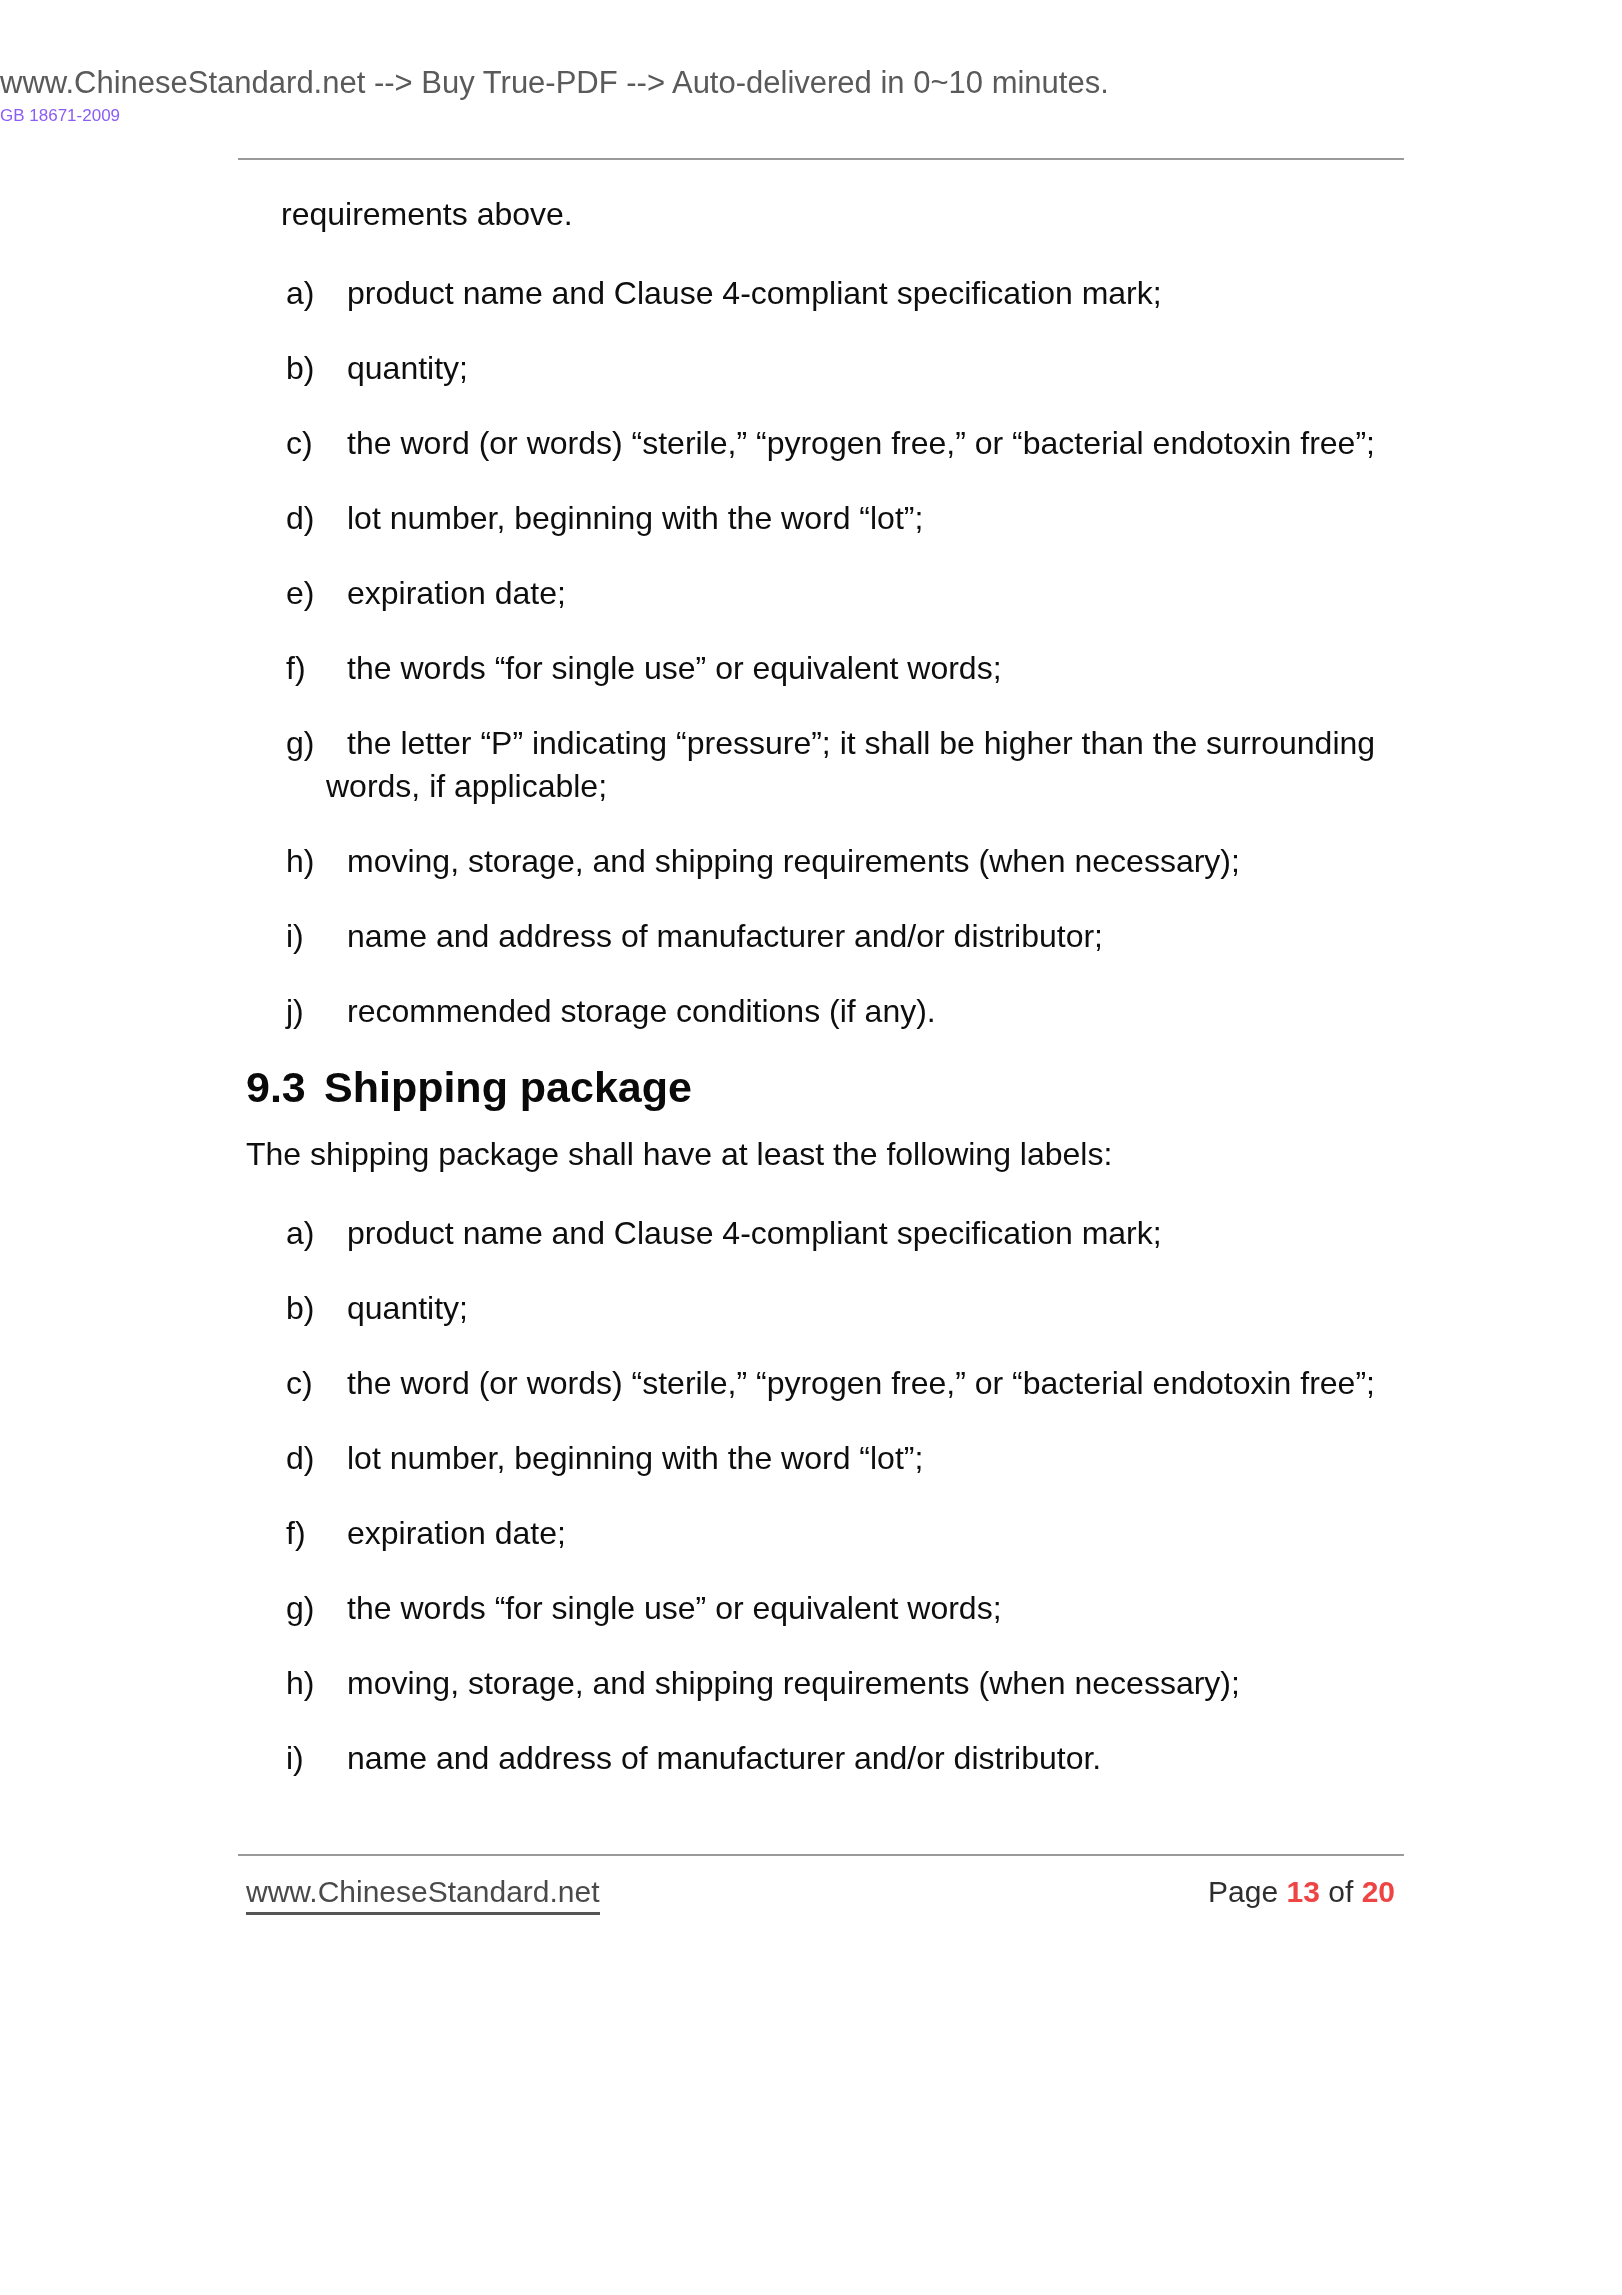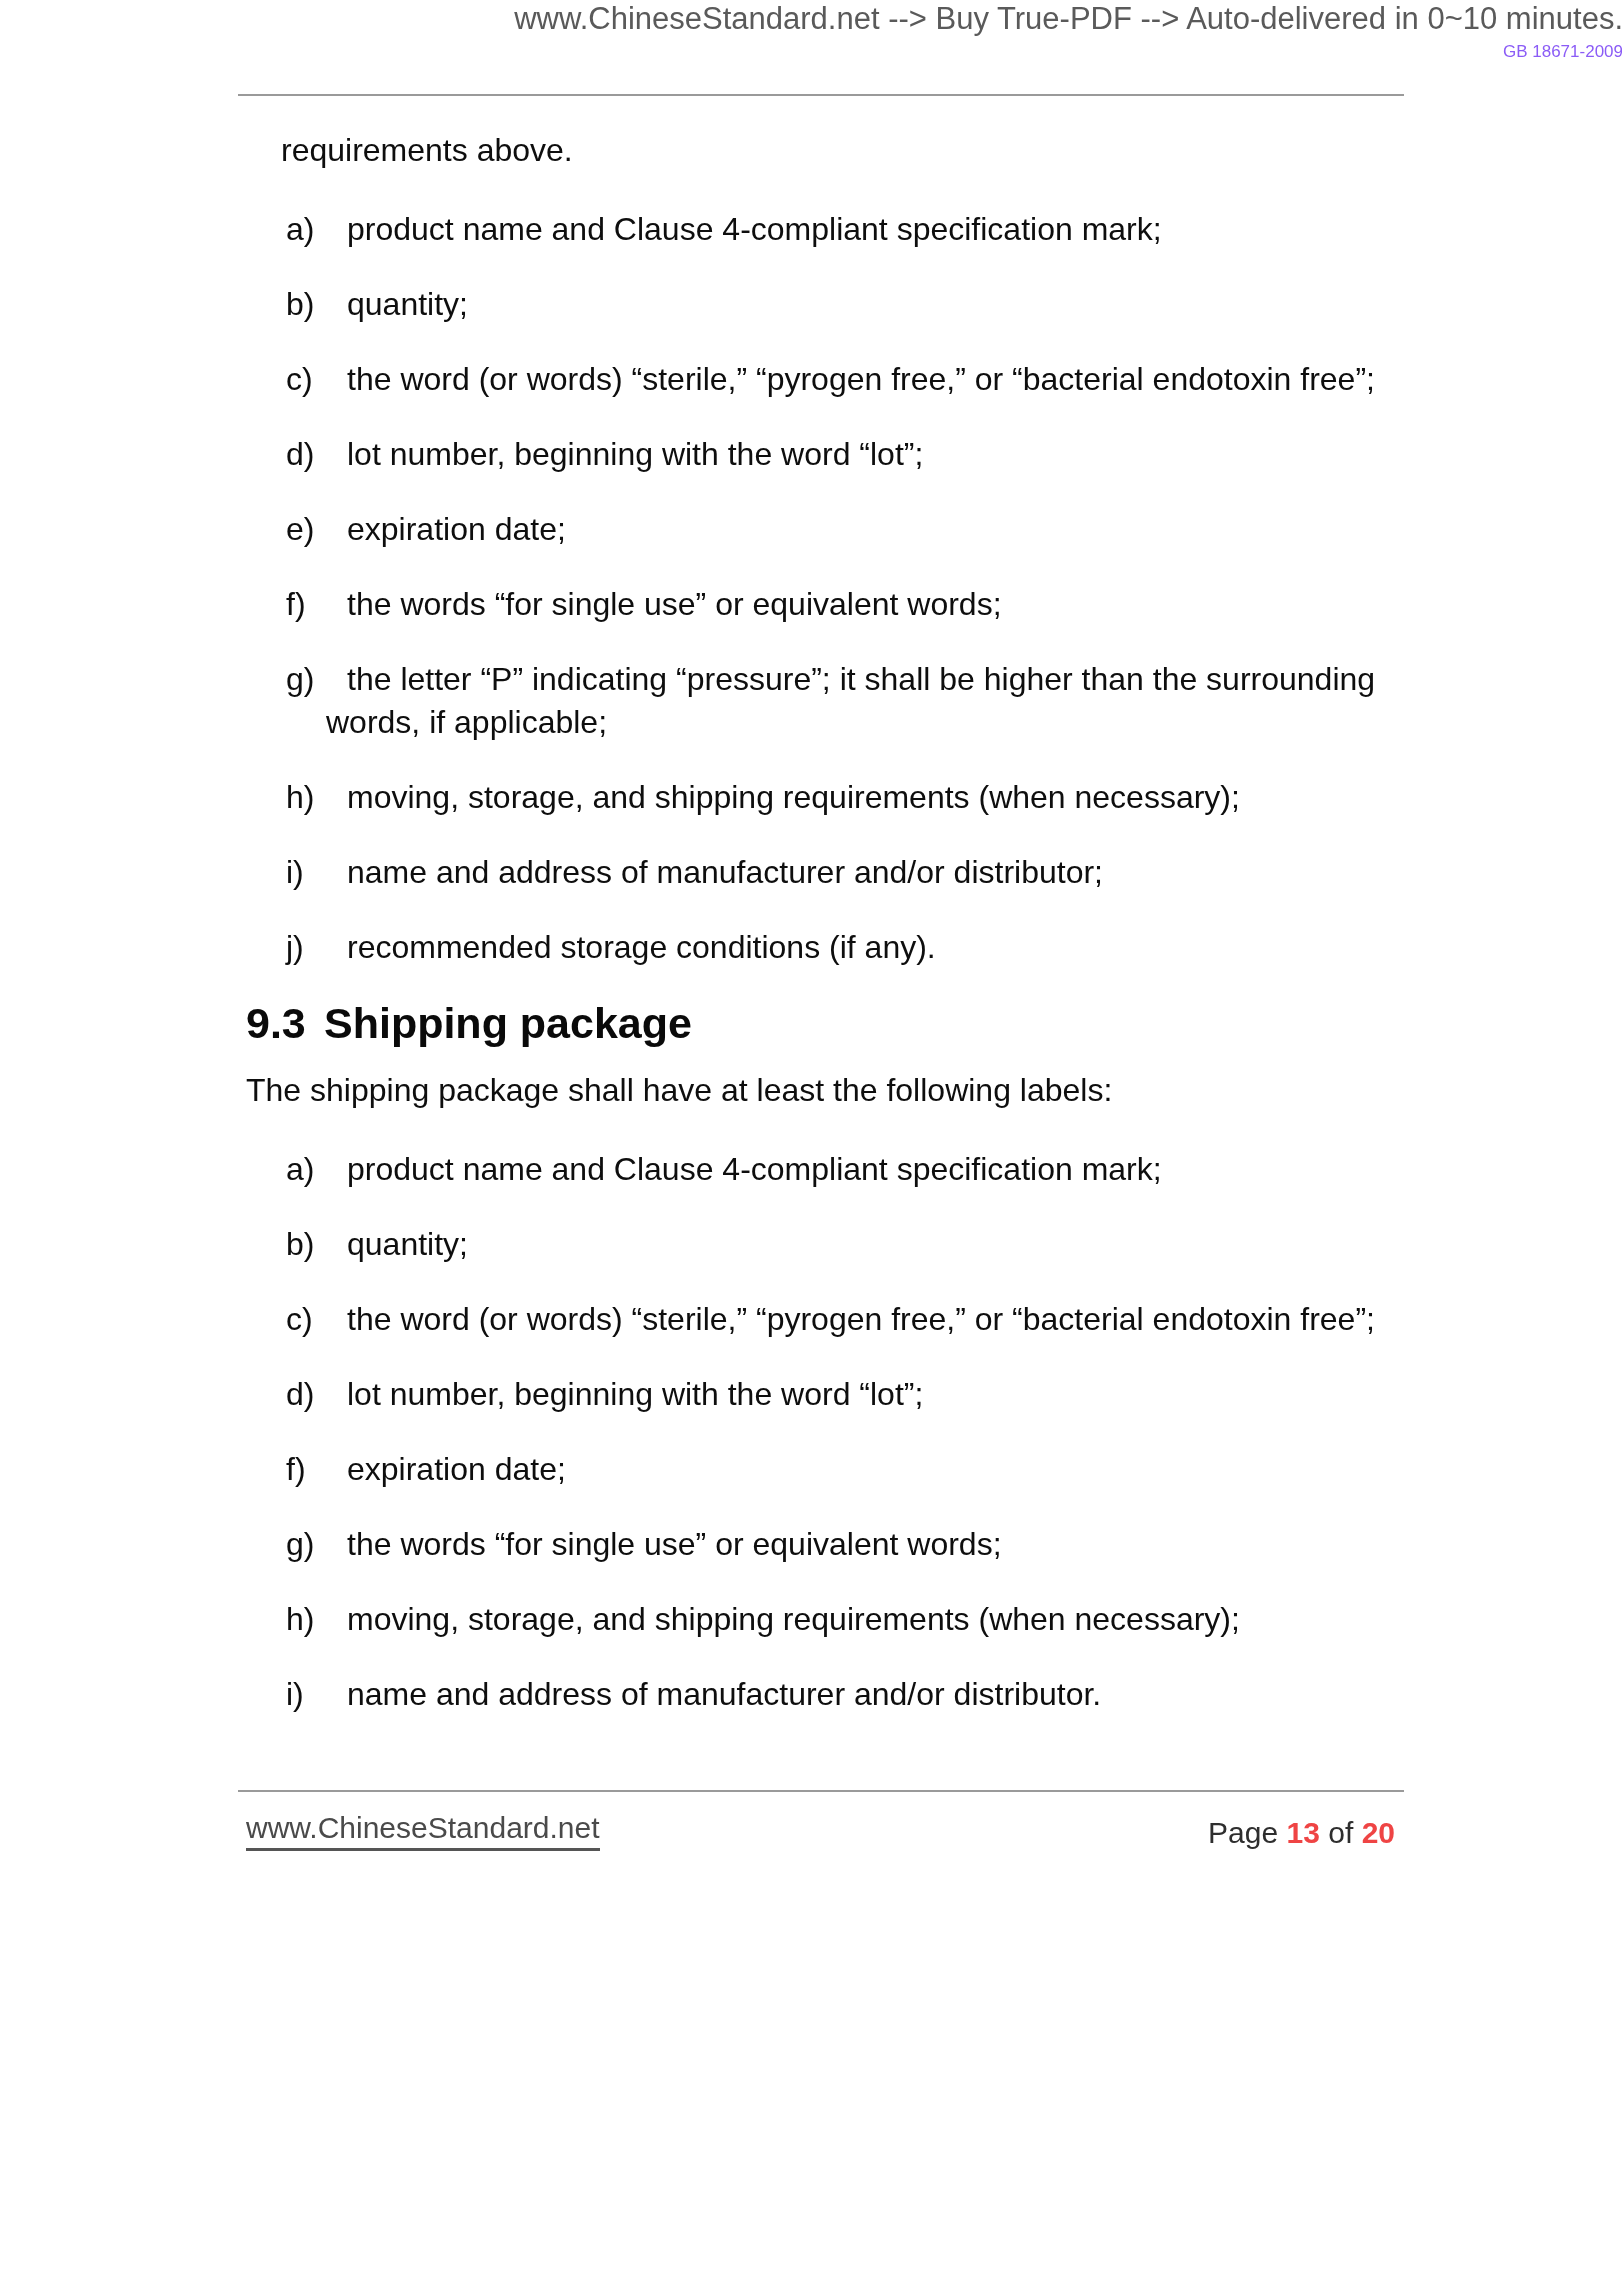--- a/index.html
+++ b/index.html
@@ -5,21 +5,21 @@
   html, body { margin: 0; padding: 0; background: #ffffff; }
   .page {
     position: relative;
     width: 1623px;
     height: 2295px;
     background: #ffffff;
     font-family: "Liberation Sans", sans-serif;
     color: #0e0e0e;
     overflow: hidden;
   }
-  .header { text-align: right; }
+  .header { text-align: left; padding-top: 64px; }
   .header-line1 { font-size: 31px; line-height: 37px; color: #5a5a5a; }
   .header-line2 { font-size: 17px; line-height: 30px; color: #8b5cf6; }
   .rule {
     height: 0;
     border-top: 2.5px solid #9a9a9a;
     margin-left: 238px;
     width: 1166px;
   }
   .rule-top { margin-top: 27px; }
   .content { margin-left: 246px; width: 1161px; font-size: 32px; }
@@ -40,21 +40,21 @@
     line-height: 43px;
     margin-top: 32px;
   }
   .li:first-child { margin-top: 0; }
   .marker { display: inline-block; width: 61px; text-indent: 0; }
   .note { margin-left: 39px; margin-top: 35px; line-height: 43px; width: 1121px; }
   .rule-bottom { margin-top: 74px; }
   .footer-row {
     display: flex;
     justify-content: space-between;
-    align-items: flex-end;
+    align-items: flex-start;
     margin-left: 246px;
     width: 1149px;
     margin-top: 16.7px;
     font-size: 30px;
     line-height: 37px;
   }
   .footer-link {
     color: #4a4a4a;
     border-bottom: 3.3px solid #555555;
     padding-bottom: 2.5px;

